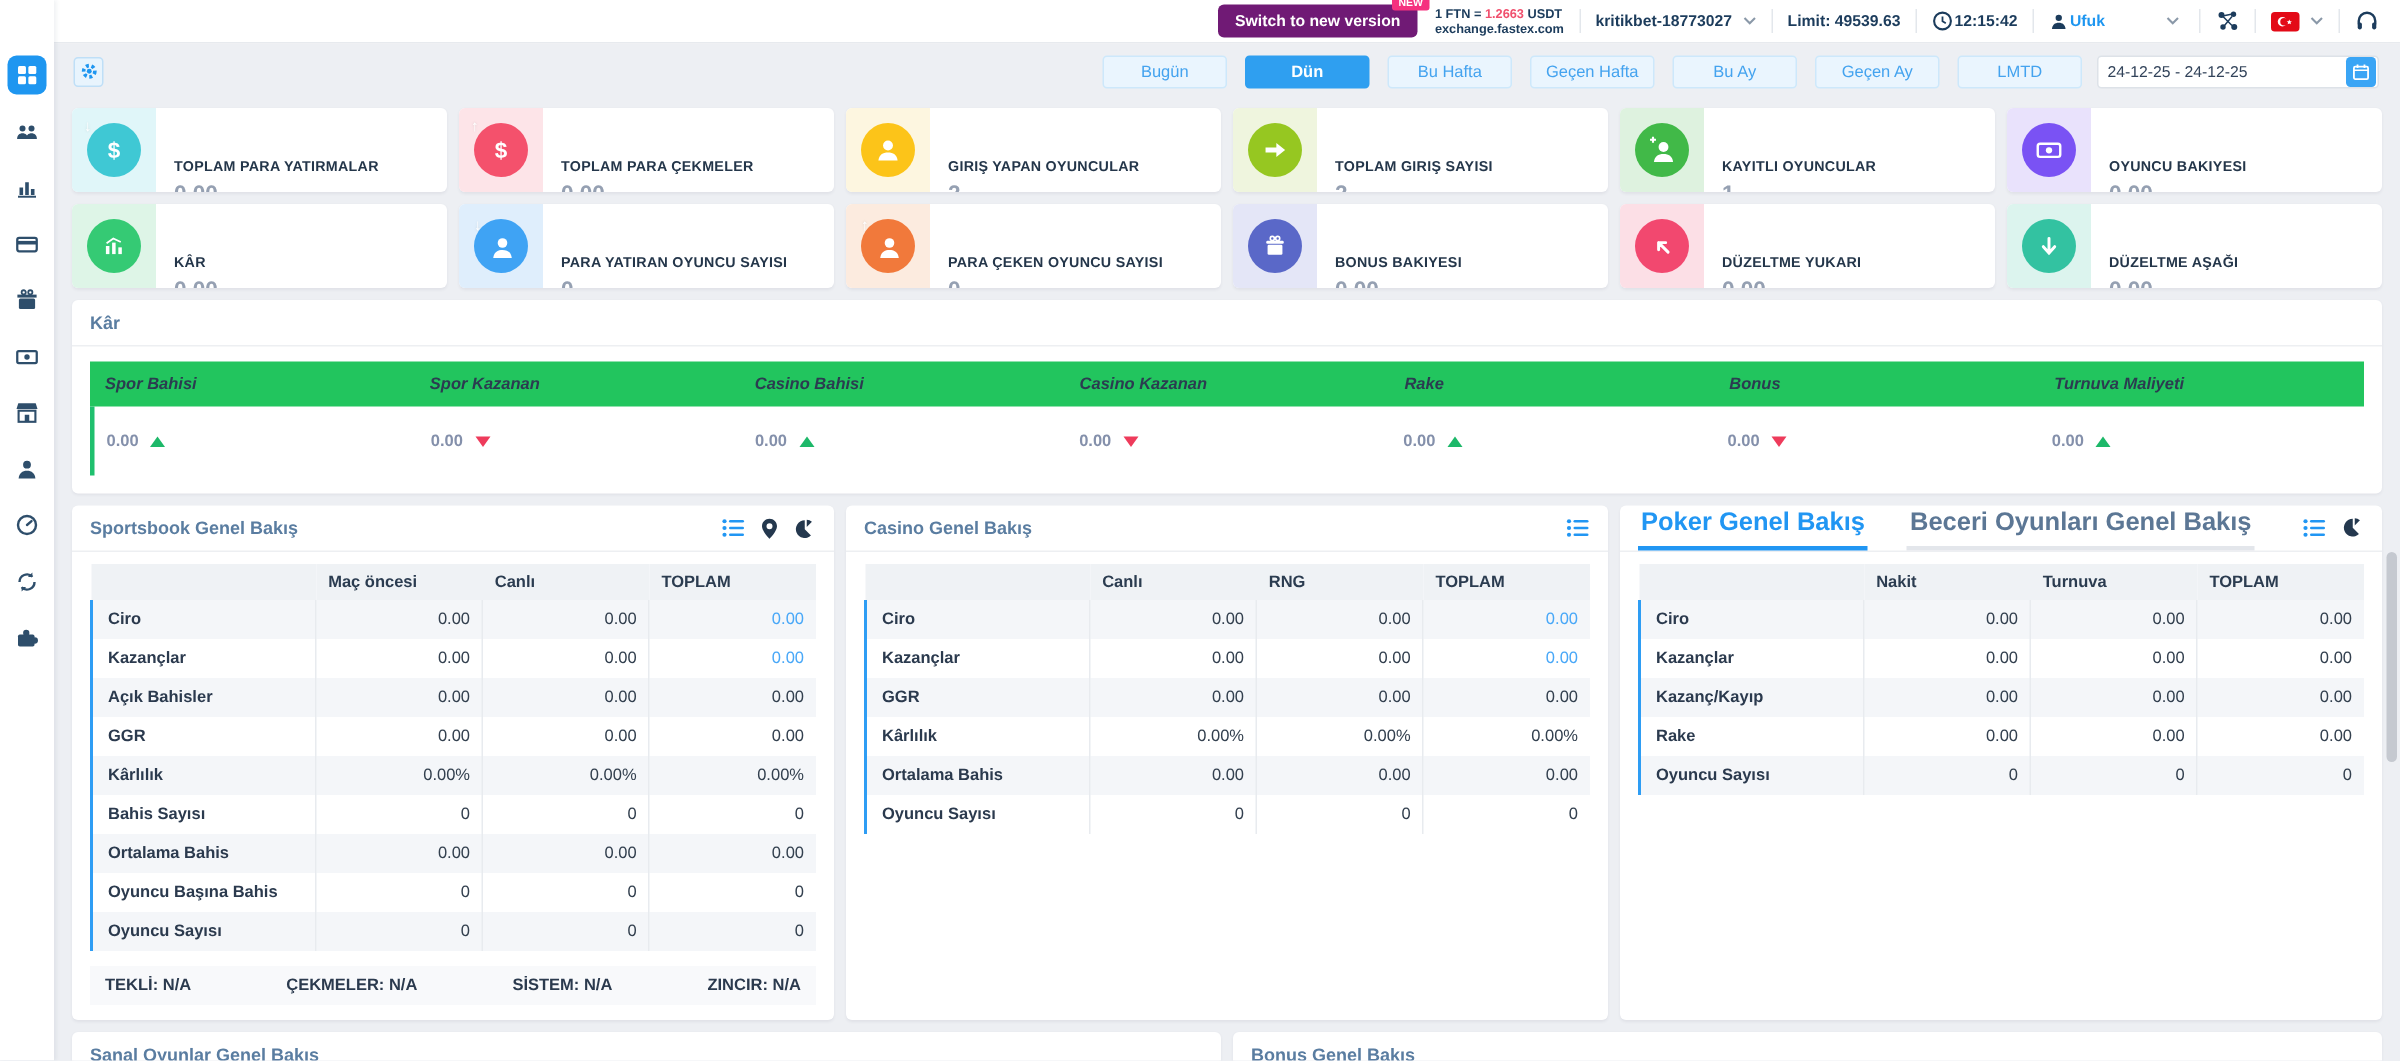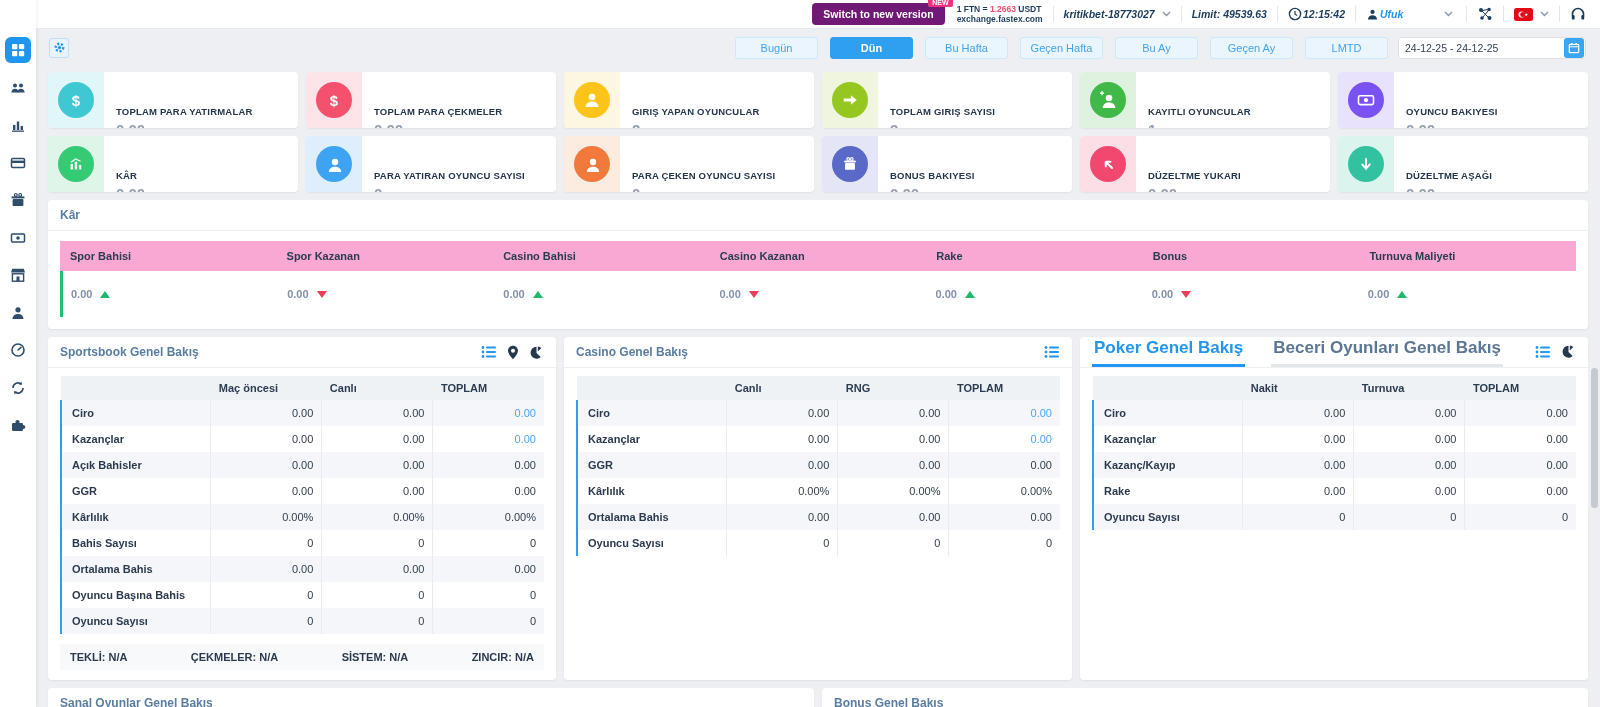--- a/index.html
+++ b/index.html
@@ -3,21 +3,21 @@
 <meta charset="utf-8">
 <style>
   * { margin:0; padding:0; box-sizing:border-box; }
   html,body { width:1600px; height:707px; overflow:hidden; }
   body { font-family:"Liberation Sans", sans-serif; background:#edeff3; position:relative; color:#2b3c50; }
 
   
   .topbar { position:absolute; left:0; top:0; width:1600px; height:29px; background:#fff;
             border-bottom:1px solid #e7eaee; display:flex; align-items:center; justify-content:flex-end;
             padding-right:14px; z-index:5; }
-  .tb-item { display:flex; align-items:center; gap:1px; font-size:10.5px; font-weight:bold; color:#1c3c5c;font-style:italic; }
+  .tb-item { display:flex; align-items:center; gap:1px; font-size:10.5px; font-weight:bold; color:#1c3c5c; }
   .tb-sep { width:1px; height:16px; background:#e3e7ec; margin:0 10px; }
   .switch-btn { position:relative; background:#701a75; color:#fff; font-size:10.5px; font-weight:bold;
                 border:none; border-radius:4px; padding:5px 11px; cursor:pointer; }
   .new-badge { position:absolute; top:-6px; right:-8px; background:#f5317f; color:#fff; font-size:7px;
                font-weight:bold; padding:1.5px 4px; border-radius:2px; }
   .rate { margin-left:12px; font-size:8.5px; font-weight:bold; color:#1c3c5c; line-height:10px; text-align:left; }
   .rate .pink { color:#f0506e; }
   .chev { margin-left:6px; display:inline-flex; }
   .flag { width:19px; height:13px; background:#e30a17; border-radius:2.5px; position:relative; display:inline-block; }
   .icon-btn { background:none; border:none; cursor:pointer; display:flex; align-items:center; }
@@ -64,22 +64,22 @@
 
   
   .panel { background:#fff; border-radius:4px; box-shadow:0 1px 2px rgba(50,60,80,.07); }
   .p-head { height:31px; display:flex; align-items:center; padding:0 12px; border-bottom:1px solid #edeff2; }
   .p-title { font-size:12px; font-weight:bold; color:#5a7da1; }
   .p-actions { margin-left:auto; display:flex; align-items:center; gap:10px; }
 
   
   .kar { margin:8px 12px 0 12px; }
   .kar-body { padding:10px 12px 12px 12px; }
-  .kar-cols { display:grid; grid-template-columns:repeat(7,1fr); background:#f9a8d4; height:30px;
-              align-items:center; }
+  .kar-cols { display:grid; grid-template-columns:repeat(7,1fr); background:#22c55e; height:30px;
+              align-items:center;font-style:italic; }
   .kar-cols > div { padding-left:10px; font-size:11px; font-weight:bold; color:#2b3c50; }
   .kar-vals { display:grid; grid-template-columns:repeat(7,1fr); height:46px; align-items:center;
               border-left:3px solid #1fc06e; }
   .kar-val { padding-left:8px; display:flex; align-items:center; gap:8px; font-size:11px; font-weight:bold;
              color:#8490ab; }
   .tri { width:0; height:0; border-left:5px solid transparent; border-right:5px solid transparent; }
   .tri.up { border-bottom:7px solid #1db869; }
   .tri.down { border-top:7px solid #ee3b5b; }
 
   

